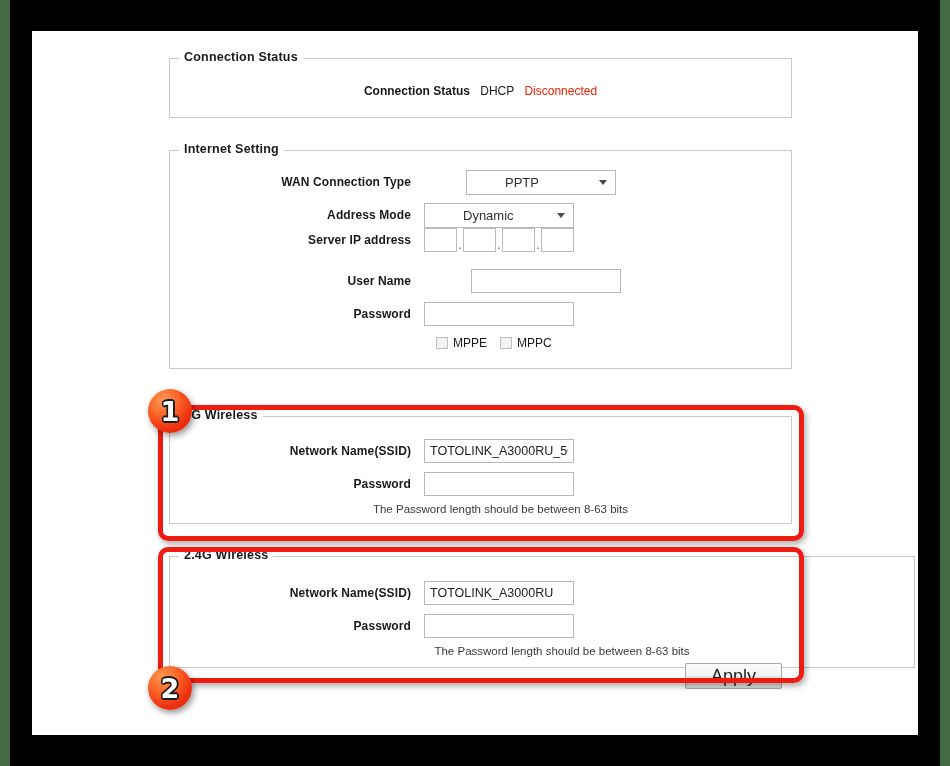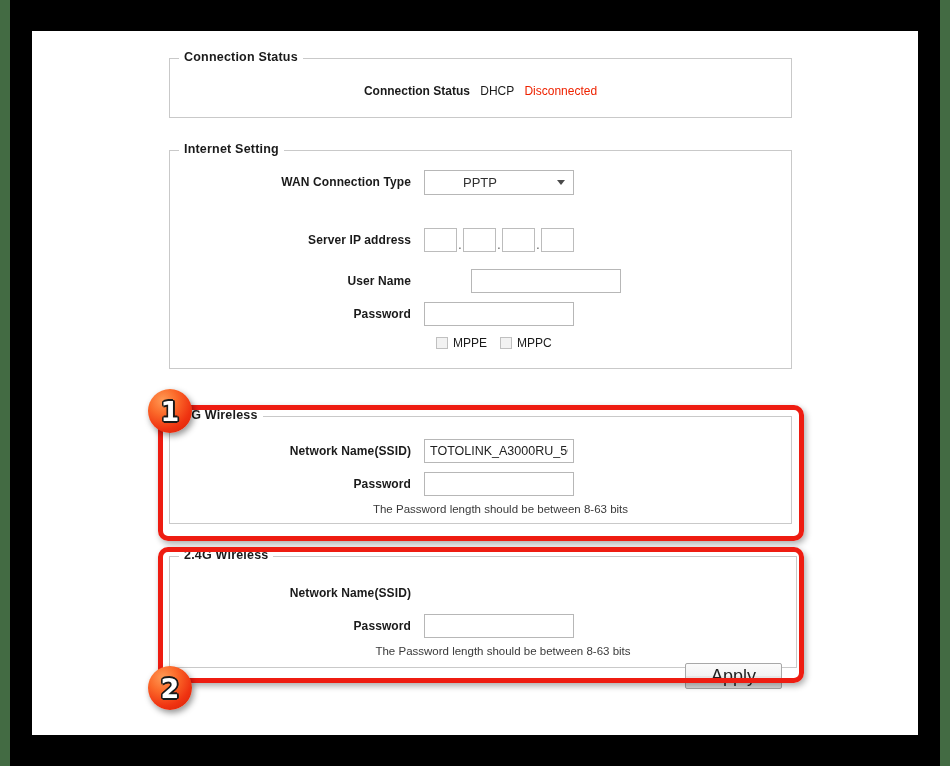--- a/index.html
+++ b/index.html
@@ -227,21 +227,21 @@
   
   #grp-5g {
     left: 137px;
     top: 385px;
     width: 623px;
     height: 108px;
   }
   #grp-24g {
     left: 137px;
     top: 525px;
-    width: 628px;
+    width: 746px;
     height: 112px;
   }
   .hint {
     position: absolute;
     left: 0;
     width: 100%;
     text-align: center;
     font-size: 11.5px;
     color: #3a3a3a;
     white-space: nowrap;
@@ -337,28 +337,35 @@
         <div class="status-row">
           <span class="status-label">Connection Status</span>
           <span class="status-mode">DHCP</span>
           <span class="status-value">Disconnected</span>
         </div>
       </div>
 
       <div class="group" id="grp-internet-setting">
         <div class="group-legend">Internet Setting</div>
 
-        <div class="form-row" style="top:18px;">
+        <div class="form-row" style="top:18px;gap:42px;">
           <div class="form-label">WAN Connection Type</div>
           <div class="sel">
             <span class="sel-value">PPTP</span>
             <span class="sel-arrow"></span>
           </div>
         </div>
 
+        <div class="form-row" style="top:51px;">
+          <div class="form-label">Address Mode</div>
+          <div class="sel">
+            <span class="sel-value">Dynamic</span>
+            <span class="sel-arrow"></span>
+          </div>
+        </div>
 
         <div class="form-row" style="top:76px;">
           <div class="form-label">Server IP address</div>
           <div class="ip-group">
             <input class="ip-octet" type="text" value="" style="">
             <span class="ip-dot">.</span>
             <input class="ip-octet" type="text" value="" style="">
             <span class="ip-dot">.</span>
             <input class="ip-octet" type="text" value="" style="">
             <span class="ip-dot">.</span>
@@ -398,20 +405,21 @@
         </div>
 
         <div class="hint" style="top:86px;">The Password length should be between 8-63 bits</div>
       </div>
 
       <div class="group" id="grp-24g">
         <div class="group-legend">2.4G Wireless</div>
 
         <div class="form-row" style="top:23px;">
           <div class="form-label">Network Name(SSID)</div>
+          <input class="txt ssid-input" type="text" value="TOTOLINK_A3000RU" style="">
         </div>
 
         <div class="form-row" style="top:56px;">
           <div class="form-label">Password</div>
           <input class="txt" type="password" value="" style="">
         </div>
 
         <div class="hint" style="top:88px;">The Password length should be between 8-63 bits</div>
       </div>
 

